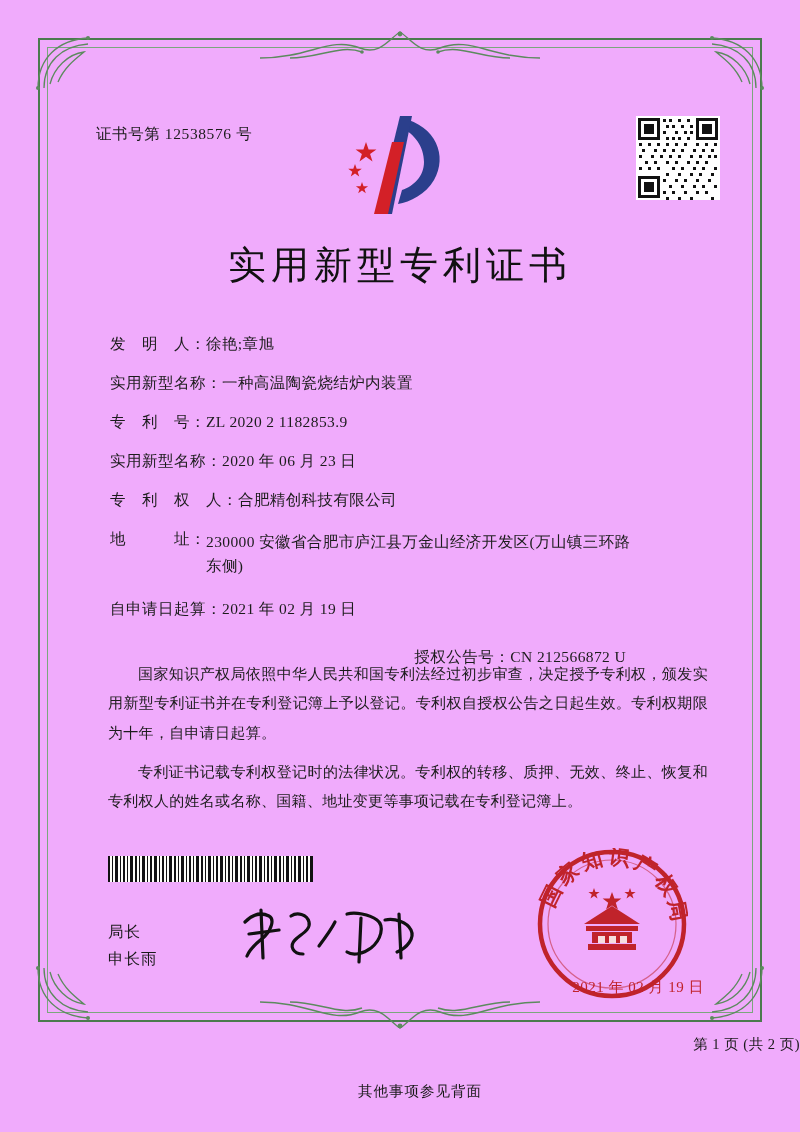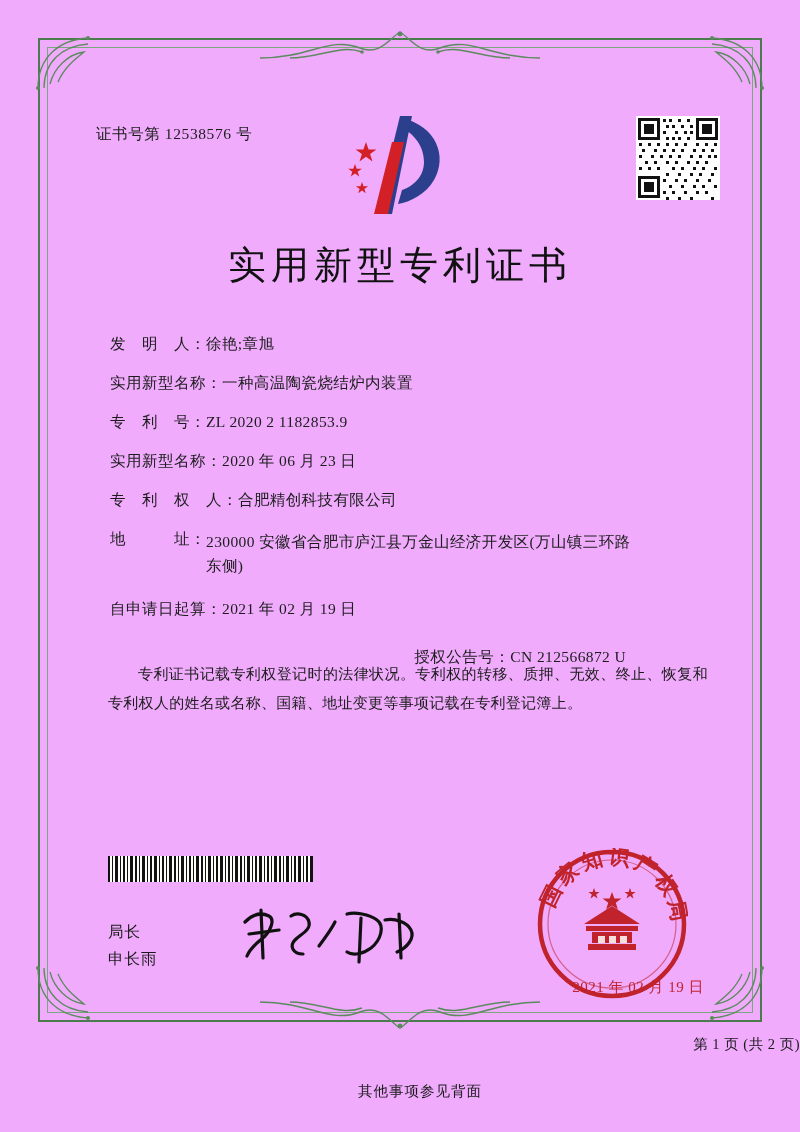--- a/index.html
+++ b/index.html
@@ -452,20 +452,21 @@
       <span class="field-value" style="flex:0 0 auto;">2021 年 02 月 19 日</span>
       <span class="grant-second">
         <span class="field-label">授权公告号：</span>
         <span class="field-value">CN 212566872 U</span>
       </span>
     </div>
 
   </div>
 
   <div class="paragraphs">
+    <p>国家知识产权局依照中华人民共和国专利法经过初步审查，决定授予专利权，颁发实用新型专利证书并在专利登记簿上予以登记。专利权自授权公告之日起生效。专利权期限为十年，自申请日起算。</p>
     <p>专利证书记载专利权登记时的法律状况。专利权的转移、质押、无效、终止、恢复和专利权人的姓名或名称、国籍、地址变更等事项记载在专利登记簿上。</p>
   </div>
 
   <div class="barcode">
     <svg viewBox="0 0 205 26" shape-rendering="crispEdges">
       <rect width="205" height="26" fill="#fdfdf8"></rect>
       <g fill="#111">
         <rect x="0" y="0" width="2" height="26"></rect>
           <rect x="4" y="0" width="1" height="26"></rect>
         <rect x="7" y="0" width="3" height="26"></rect>

